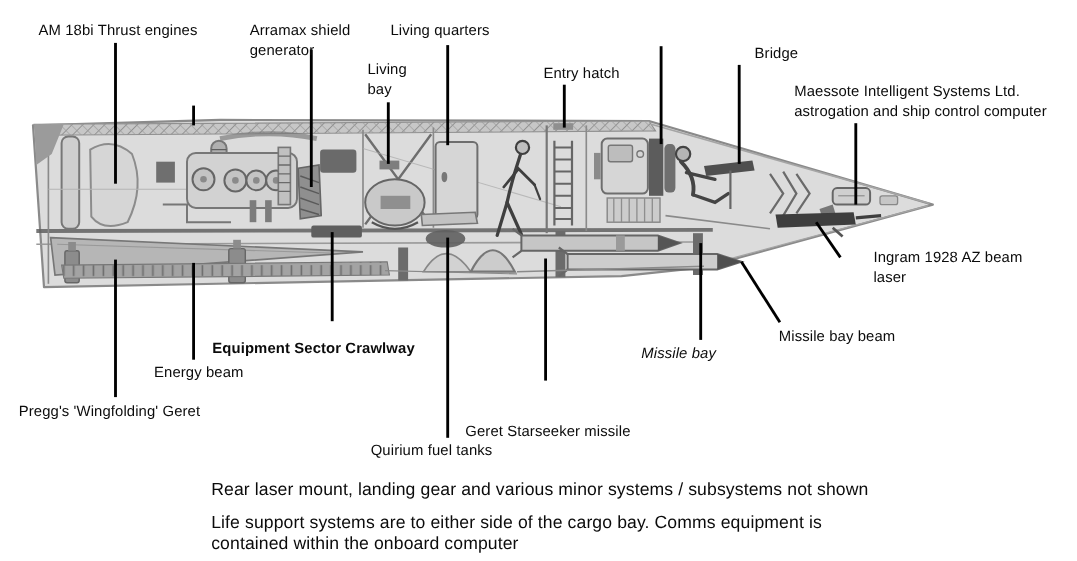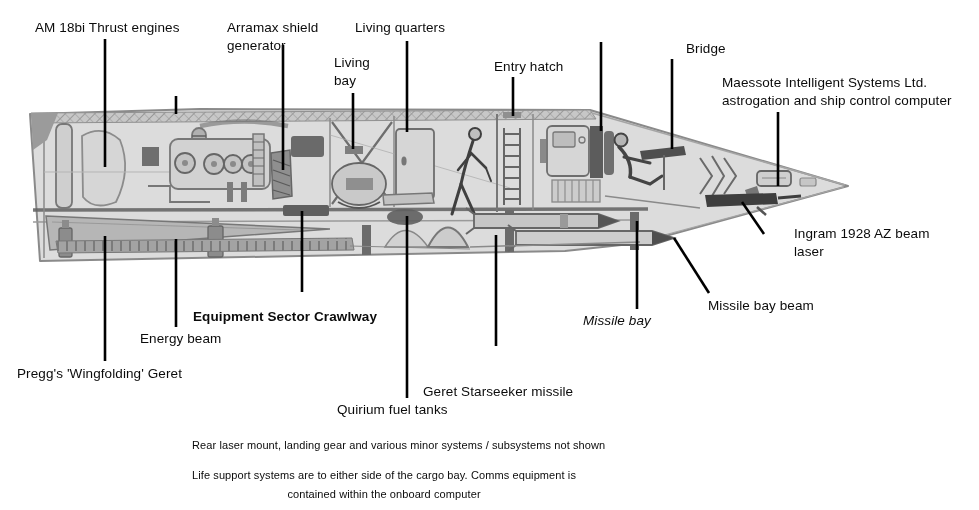--- a/index.html
+++ b/index.html
@@ -6,22 +6,22 @@
   .stage{
     position:relative;width:979px;height:510px;background:#ffffff;overflow:hidden;
     font-family:"Liberation Sans", sans-serif;
   }
   .stage svg{position:absolute;left:0;top:0;}
   .label{
     position:absolute;font-size:13.5px;line-height:18px;color:#0b0b0b;
     white-space:pre-line;letter-spacing:0.1px;
   }
   .note{
-    position:absolute;font-size:11px;line-height:19px;color:#0b0b0b;
-    white-space:pre-line;letter-spacing:0.1px;text-align:center;
+    position:absolute;font-size:16px;line-height:19px;color:#0b0b0b;
+    white-space:pre-line;letter-spacing:0.1px;
   }
   
   #lb-am18bi{left:35px;top:19px;}
   #lb-arramax{left:212px;top:19px;margin-left:15px;}
   #lb-living{left:355px;top:19px;text-align:right;}
   #lb-nav{left:514px;top:20px;}
   #lb-bridge{left:652px;top:40px;margin-left:34px;}
   #lb-cargo{left:334px;top:54px;}
   #lb-entry{left:478px;top:58px;margin-left:16px;}
   #lb-radiation{left:123px;top:72px;}

